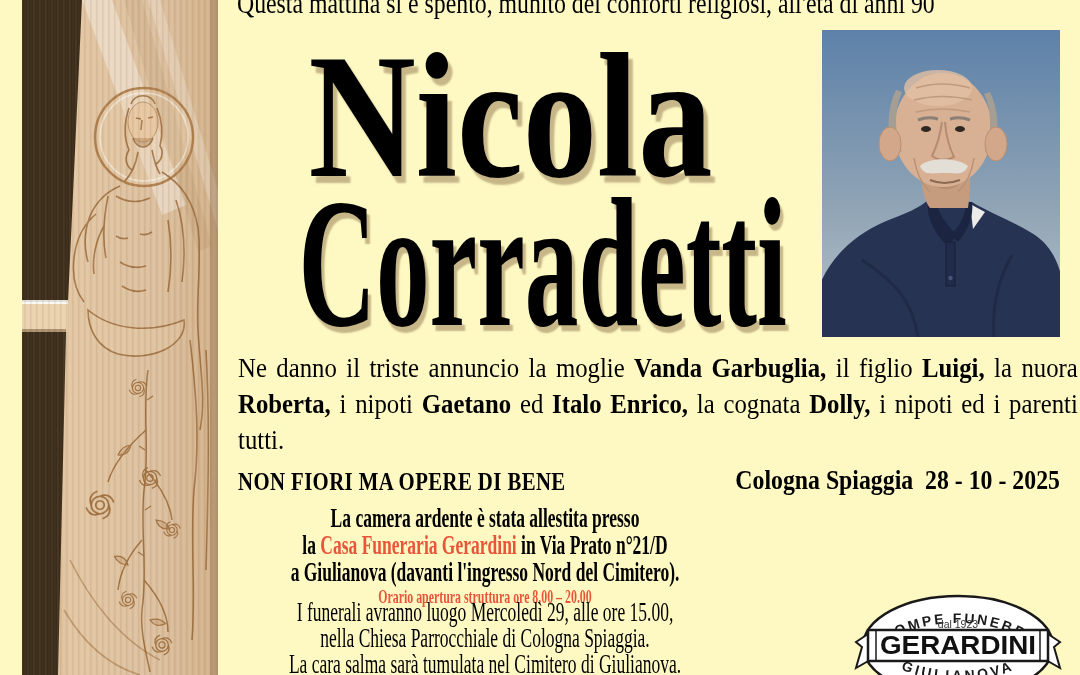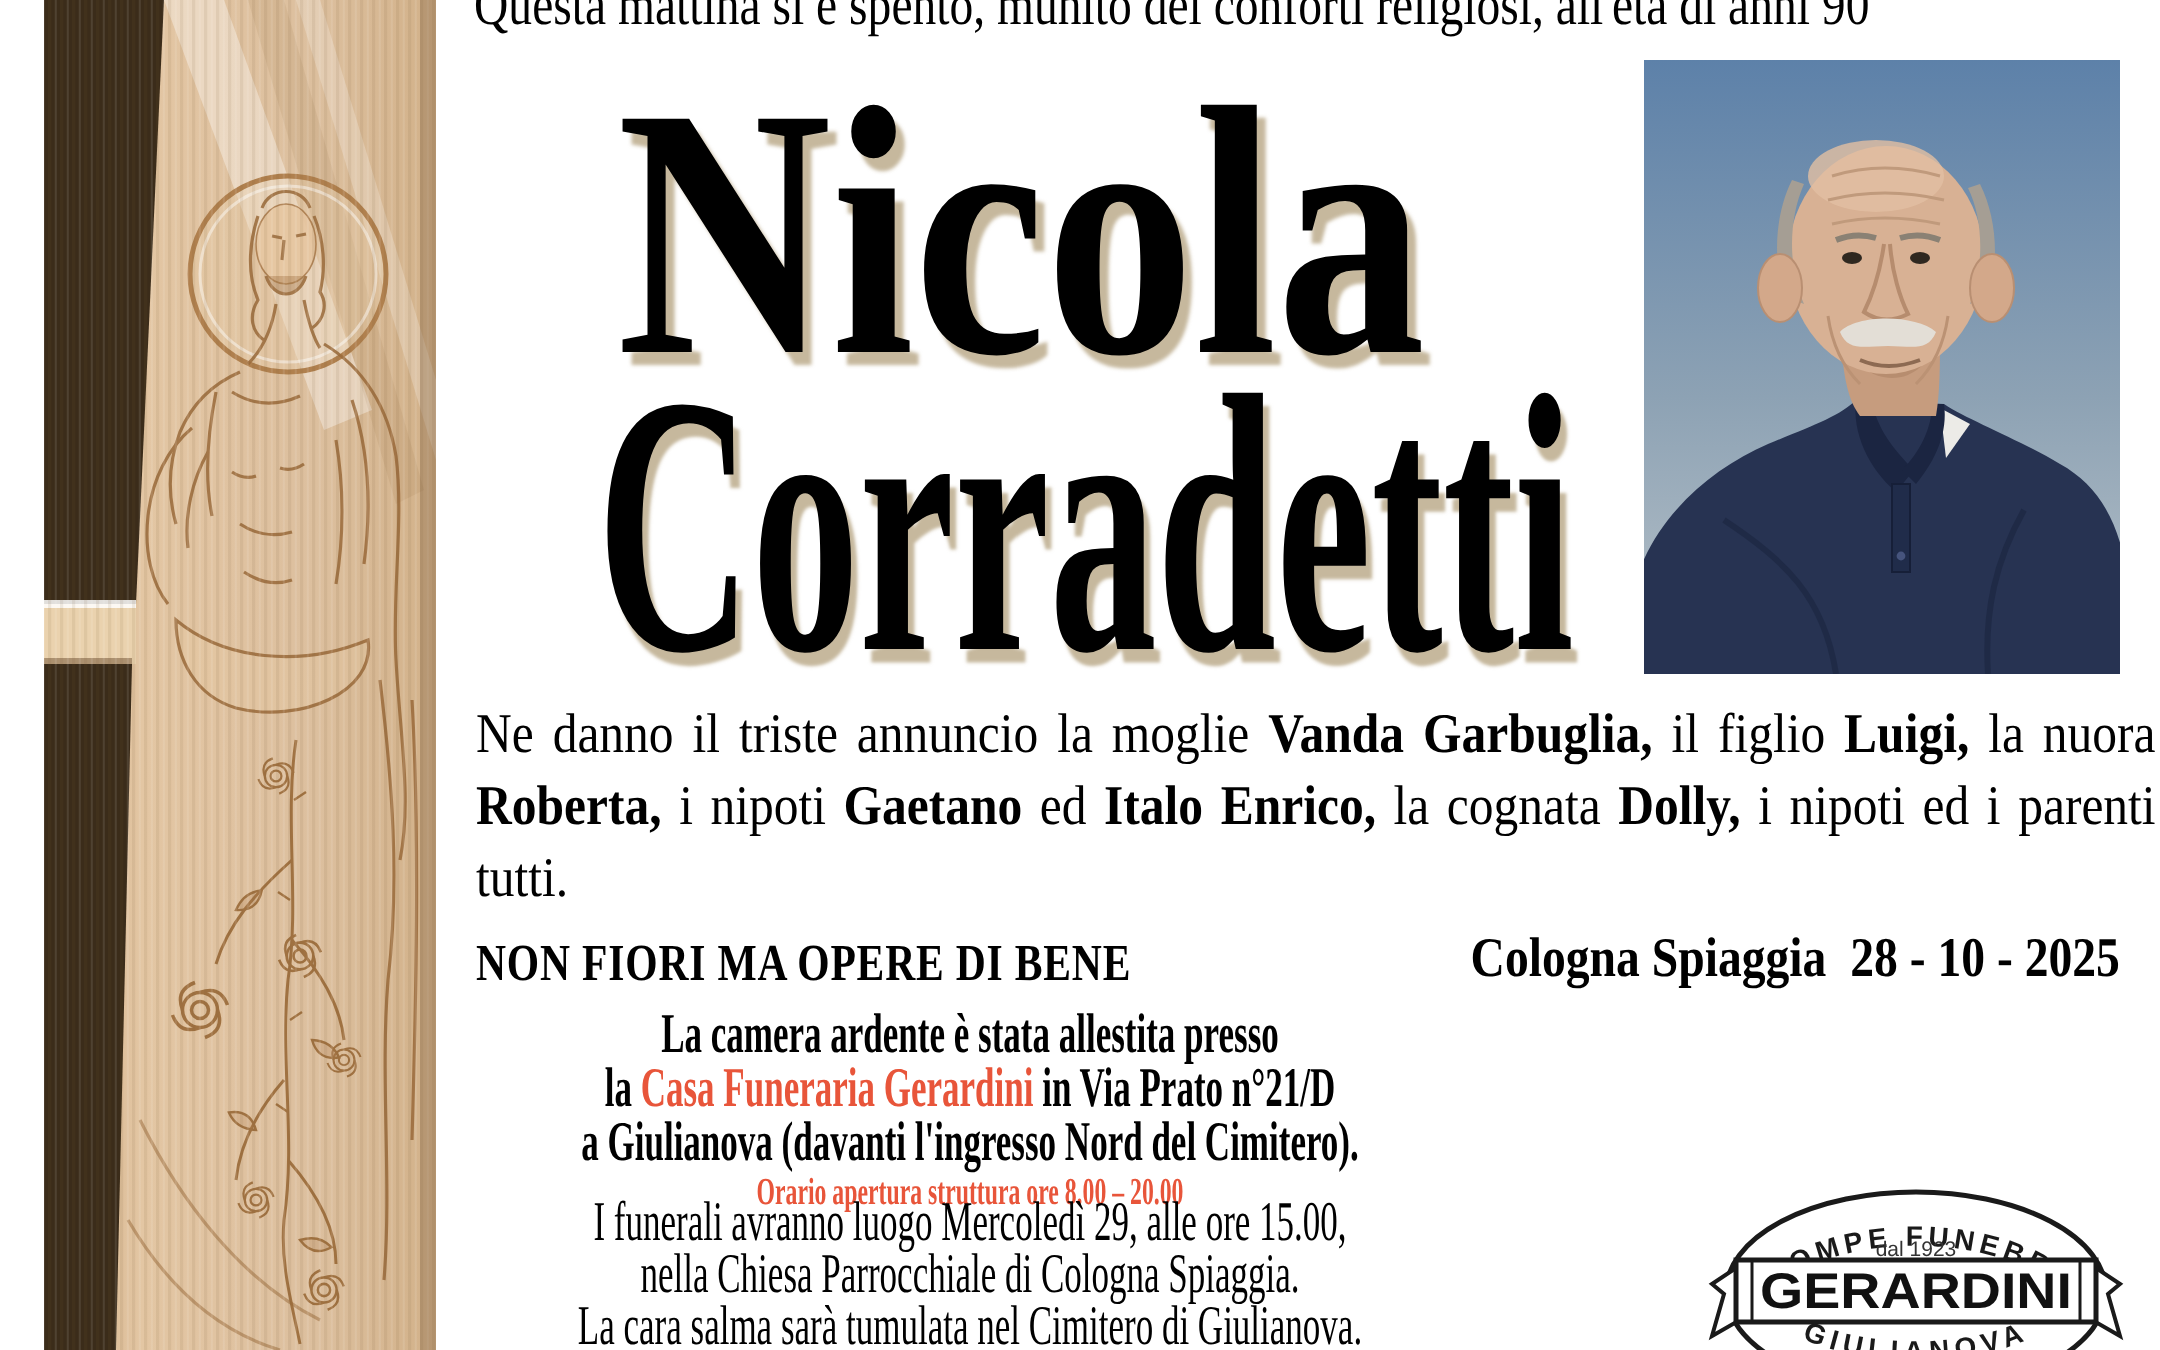--- a/index.html
+++ b/index.html
@@ -1,18 +1,18 @@
 <!DOCTYPE html>
 <html><head>
 <meta charset="utf-8">
 <style>
   html,body{margin:0;padding:0;background:#777;}
   .page{
     position:relative;width:1080px;height:675px;margin:0 auto;
-    background:#ffffff;overflow:hidden;
+    background:#fef9c3;overflow:hidden;
     font-family:"Liberation Serif", serif;color:#000;
   }
   .abs{position:absolute;}
 
   
   .artwork{left:0;top:0;width:218px;height:675px;}
   .artwork svg{display:block;}
 
   
   .opening-line{

